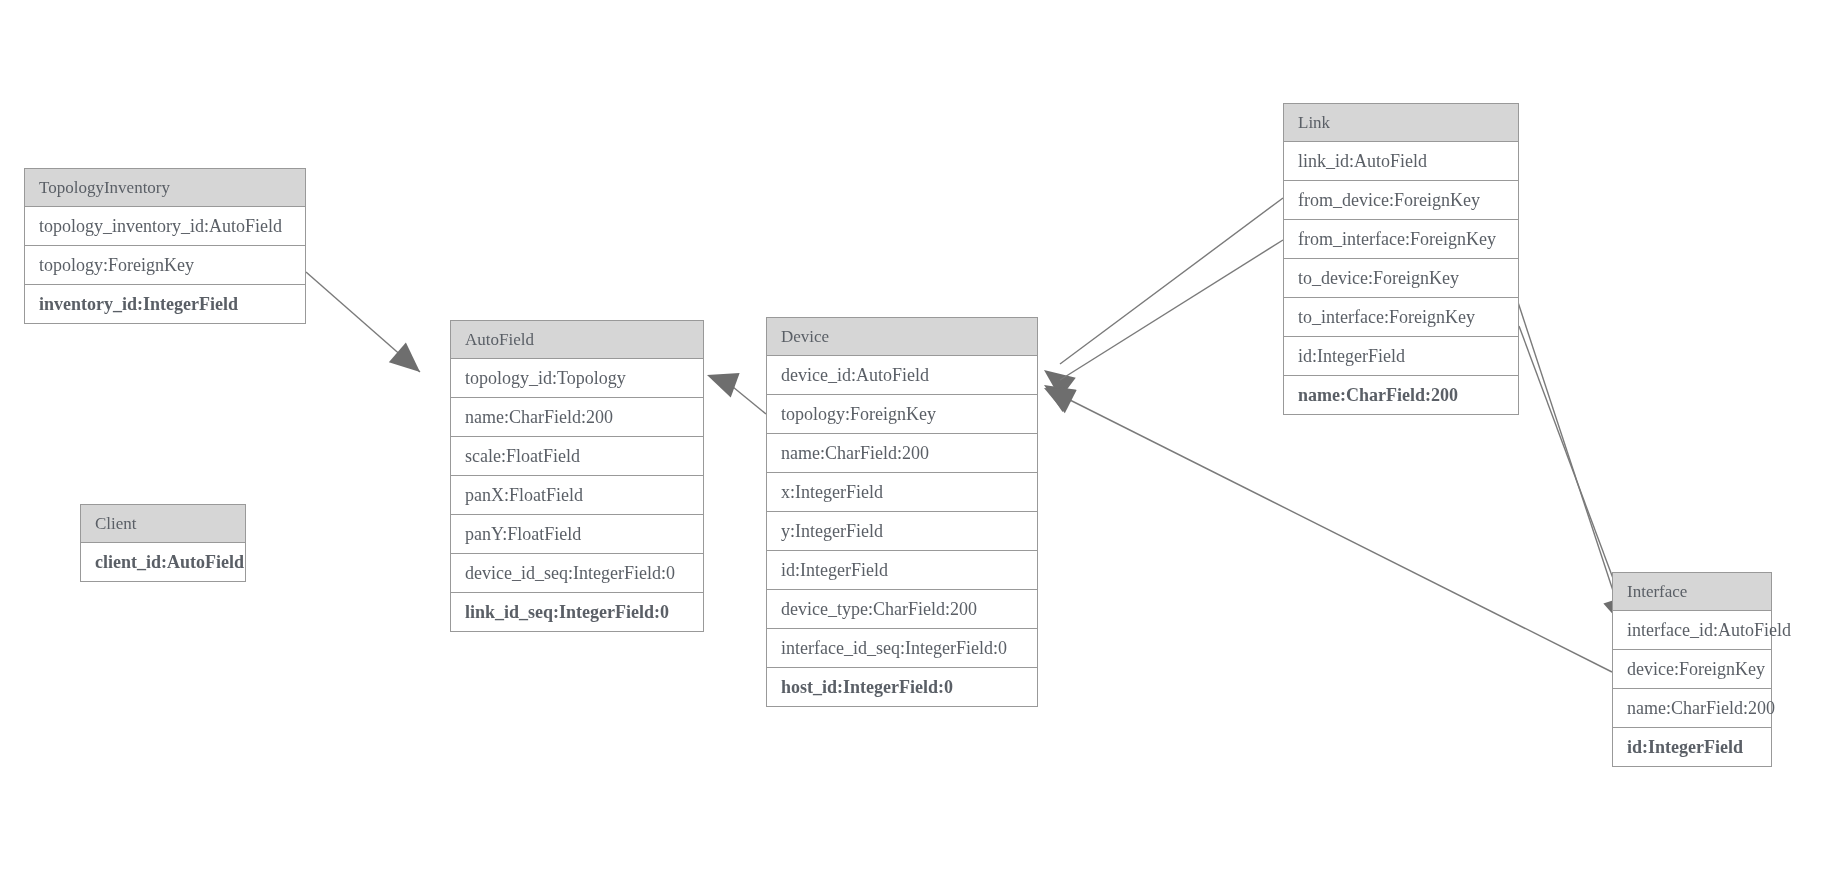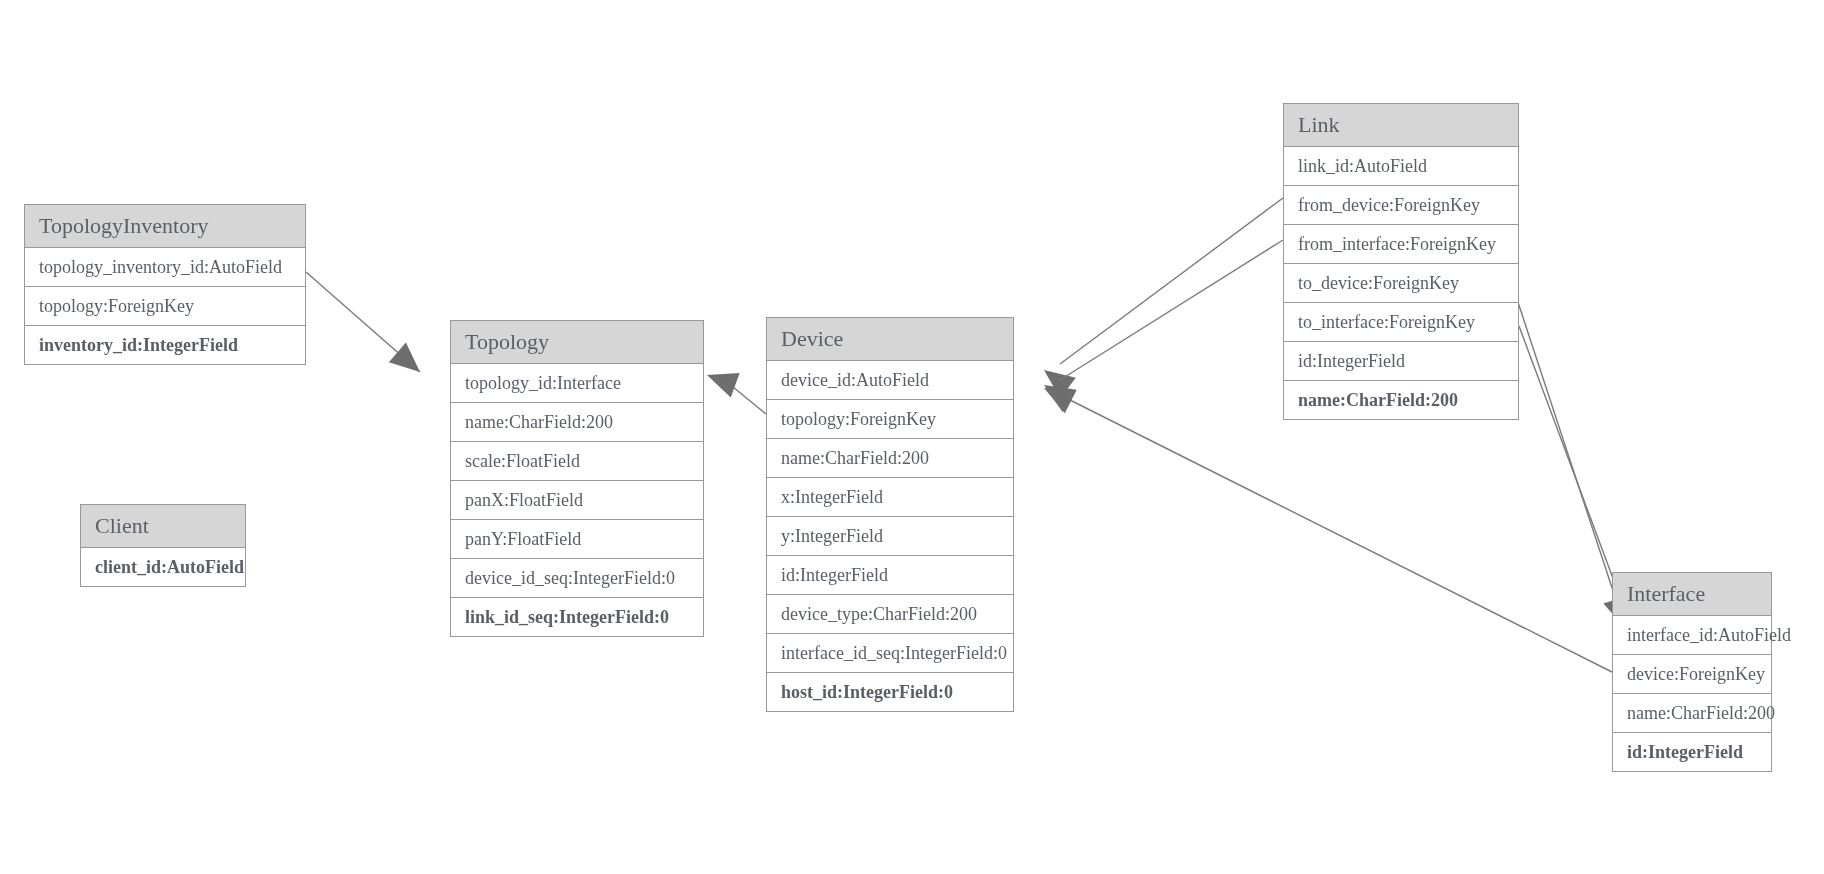--- a/index.html
+++ b/index.html
@@ -29,21 +29,21 @@
     box-sizing: border-box;
     border: 1px solid #999999;
     background: #ffffff;
     z-index: 5;
   }
   .entity-title {
     box-sizing: border-box;
     background: #d6d6d6;
     border-bottom: 1px solid #999999;
     color: #5a5f66;
-    font-size: 22px;
+    font-size: 17px;
     line-height: 1;
     padding: 10px 16px 10px 14px;
     white-space: nowrap;
   }
   .entity-row {
     box-sizing: border-box;
     border-bottom: 1px solid #999999;
     color: #5a5f66;
     font-size: 18px;
     line-height: 1;
@@ -86,41 +86,41 @@
         <path d="M 1512,284 L 1620,612" stroke="#7a7a7a" stroke-width="1.4" fill="none"></path>
         <polygon points="0,0 -30,-13 -30,13" fill="#6e6e6e" transform="translate(1625,628) rotate(72)"></polygon>
       </g>
       <g>
         <path d="M 1519,326 L 1627,616" stroke="#7a7a7a" stroke-width="1.4" fill="none"></path>
         <polygon points="0,0 -30,-13 -30,13" fill="#6e6e6e" transform="translate(1631,631) rotate(70)"></polygon>
       </g>
     </svg>
 
   <div id="entity-layer">
-      <div class="entity" style="left: 24px; top: 168px; width: 282px; margin-top: 36px;">
+      <div class="entity" style="left: 24px; top: 168px; width: 282px;">
         <div class="entity-title">TopologyInventory</div>
         <div class="entity-row">topology_inventory_id:AutoField</div>
         <div class="entity-row">topology:ForeignKey</div>
         <div class="entity-row">inventory_id:IntegerField</div>
       </div>
       <div class="entity" style="left: 450px; top: 320px; width: 254px;">
-        <div class="entity-title">Topology</div>
-        <div class="entity-row">topology_id:Interface</div>
+        <div class="entity-title">AutoField</div>
+        <div class="entity-row">topology_id:Topology</div>
         <div class="entity-row">name:CharField:200</div>
         <div class="entity-row">scale:FloatField</div>
         <div class="entity-row">panX:FloatField</div>
         <div class="entity-row">panY:FloatField</div>
         <div class="entity-row">device_id_seq:IntegerField:0</div>
         <div class="entity-row">link_id_seq:IntegerField:0</div>
       </div>
       <div class="entity" style="left: 80px; top: 504px; width: 166px;">
         <div class="entity-title">Client</div>
         <div class="entity-row">client_id:AutoField</div>
       </div>
-      <div class="entity" style="left: 766px; top: 317px; width: 248px;">
+      <div class="entity" style="left: 766px; top: 317px; width: 272px;">
         <div class="entity-title">Device</div>
         <div class="entity-row">device_id:AutoField</div>
         <div class="entity-row">topology:ForeignKey</div>
         <div class="entity-row">name:CharField:200</div>
         <div class="entity-row">x:IntegerField</div>
         <div class="entity-row">y:IntegerField</div>
         <div class="entity-row">id:IntegerField</div>
         <div class="entity-row">device_type:CharField:200</div>
         <div class="entity-row">interface_id_seq:IntegerField:0</div>
         <div class="entity-row">host_id:IntegerField:0</div>

